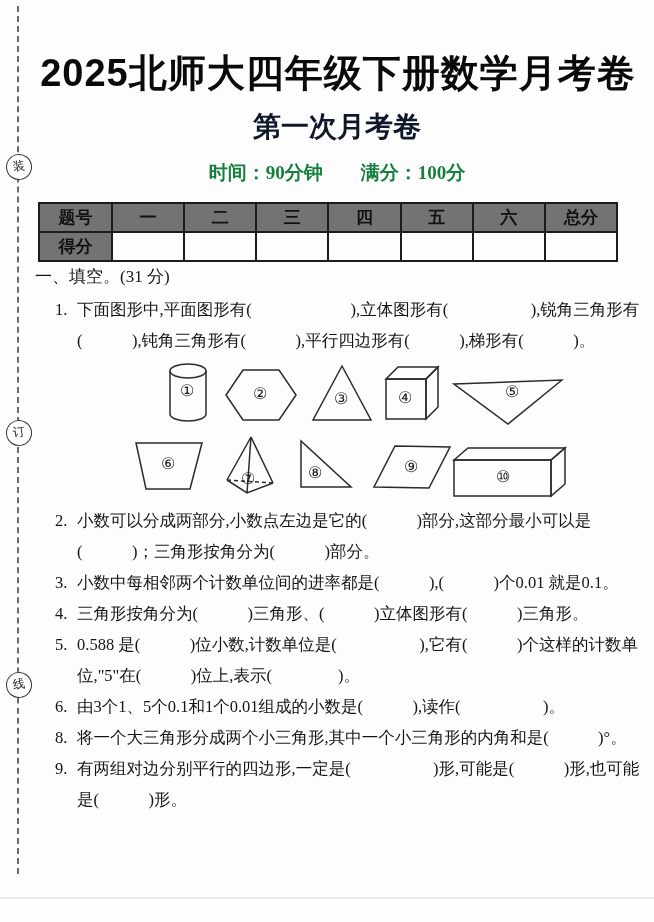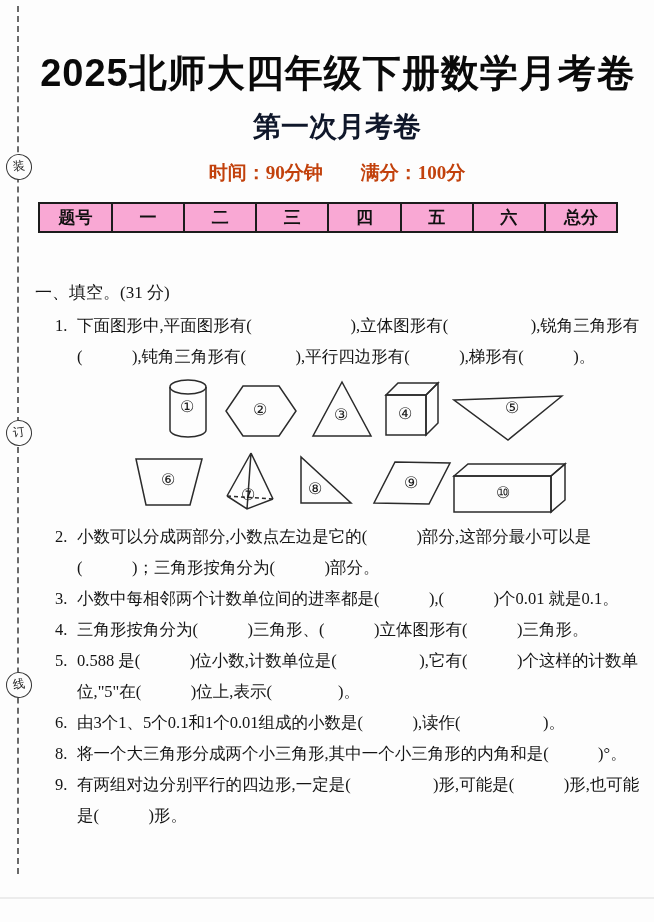--- a/index.html
+++ b/index.html
@@ -30,39 +30,39 @@
     text-align:center;
     font-family:"Liberation Sans","DejaVu Sans",sans-serif;
     font-weight:800;font-size:38px;letter-spacing:1px;color:#0a0a0a;
   }
   .subtitle{
     position:absolute;left:30px;right:10px;top:108px;
     text-align:center;font-weight:700;font-size:28px;color:#0f172a;
   }
   .meta{
     position:absolute;left:30px;right:10px;top:160px;
-    text-align:center;font-weight:700;font-size:19px;color:#c2410c;
+    text-align:center;font-weight:700;font-size:19px;color:#15803d;
   }
   .meta .gap{display:inline-block;width:38px;}
   
   table.score{
     position:absolute;left:38px;top:202px;width:580px;
     border-collapse:collapse;table-layout:fixed;
   }
   table.score td{
     border:2px solid #1c1c1c;height:27px;
     text-align:center;font-size:17px;font-weight:700;color:#111;
     padding:0;
   }
-  table.score td.hd{background:#f9a8d4;}
+  table.score td.hd{background:#737373;}
   table.score col.c0{width:73px;}
   
   .content{
     position:absolute;left:35px;top:264px;width:618px;
-    font-size:16.5px;line-height:31px;margin-top:16px;
+    font-size:16.5px;line-height:31px;
   }
   .section-heading{font-size:17px;line-height:26px;margin-bottom:4px;}
   p.q{margin:0;padding-left:42px;text-indent:0;}
   p.q .qno{display:inline-block;margin-left:-22px;width:22px;}
   
   .figure{position:relative;height:144px;margin:1px 0 4px 0;}
   .shape{position:absolute;}
   .shape svg{display:block;}
   .shape .lbl{
     position:absolute;font-size:16px;line-height:16px;color:#1c1c1c;
@@ -101,20 +101,30 @@
         <tr>
       <td class="hd">题号</td>
       <td class="hd">一</td>
       <td class="hd">二</td>
       <td class="hd">三</td>
       <td class="hd">四</td>
       <td class="hd">五</td>
       <td class="hd">六</td>
       <td class="hd">总分</td>
     </tr>
+    <tr>
+      <td class="hd">得分</td>
+      <td></td>
+      <td></td>
+      <td></td>
+      <td></td>
+      <td></td>
+      <td></td>
+      <td></td>
+    </tr>
   </tbody>
     </table>
 
   <div class="content">
 
     <div class="section-heading">一、填空。(31 分)</div>
 
     <p class="q"><span class="qno">1.</span><span>下面图形中,平面图形有(　　　　　　),立体图形有(　　　　　),锐角三角形有(　　　),钝角三角形有(　　　),平行四边形有(　　　),梯形有(　　　)。</span></p>
 
     <div class="figure">

